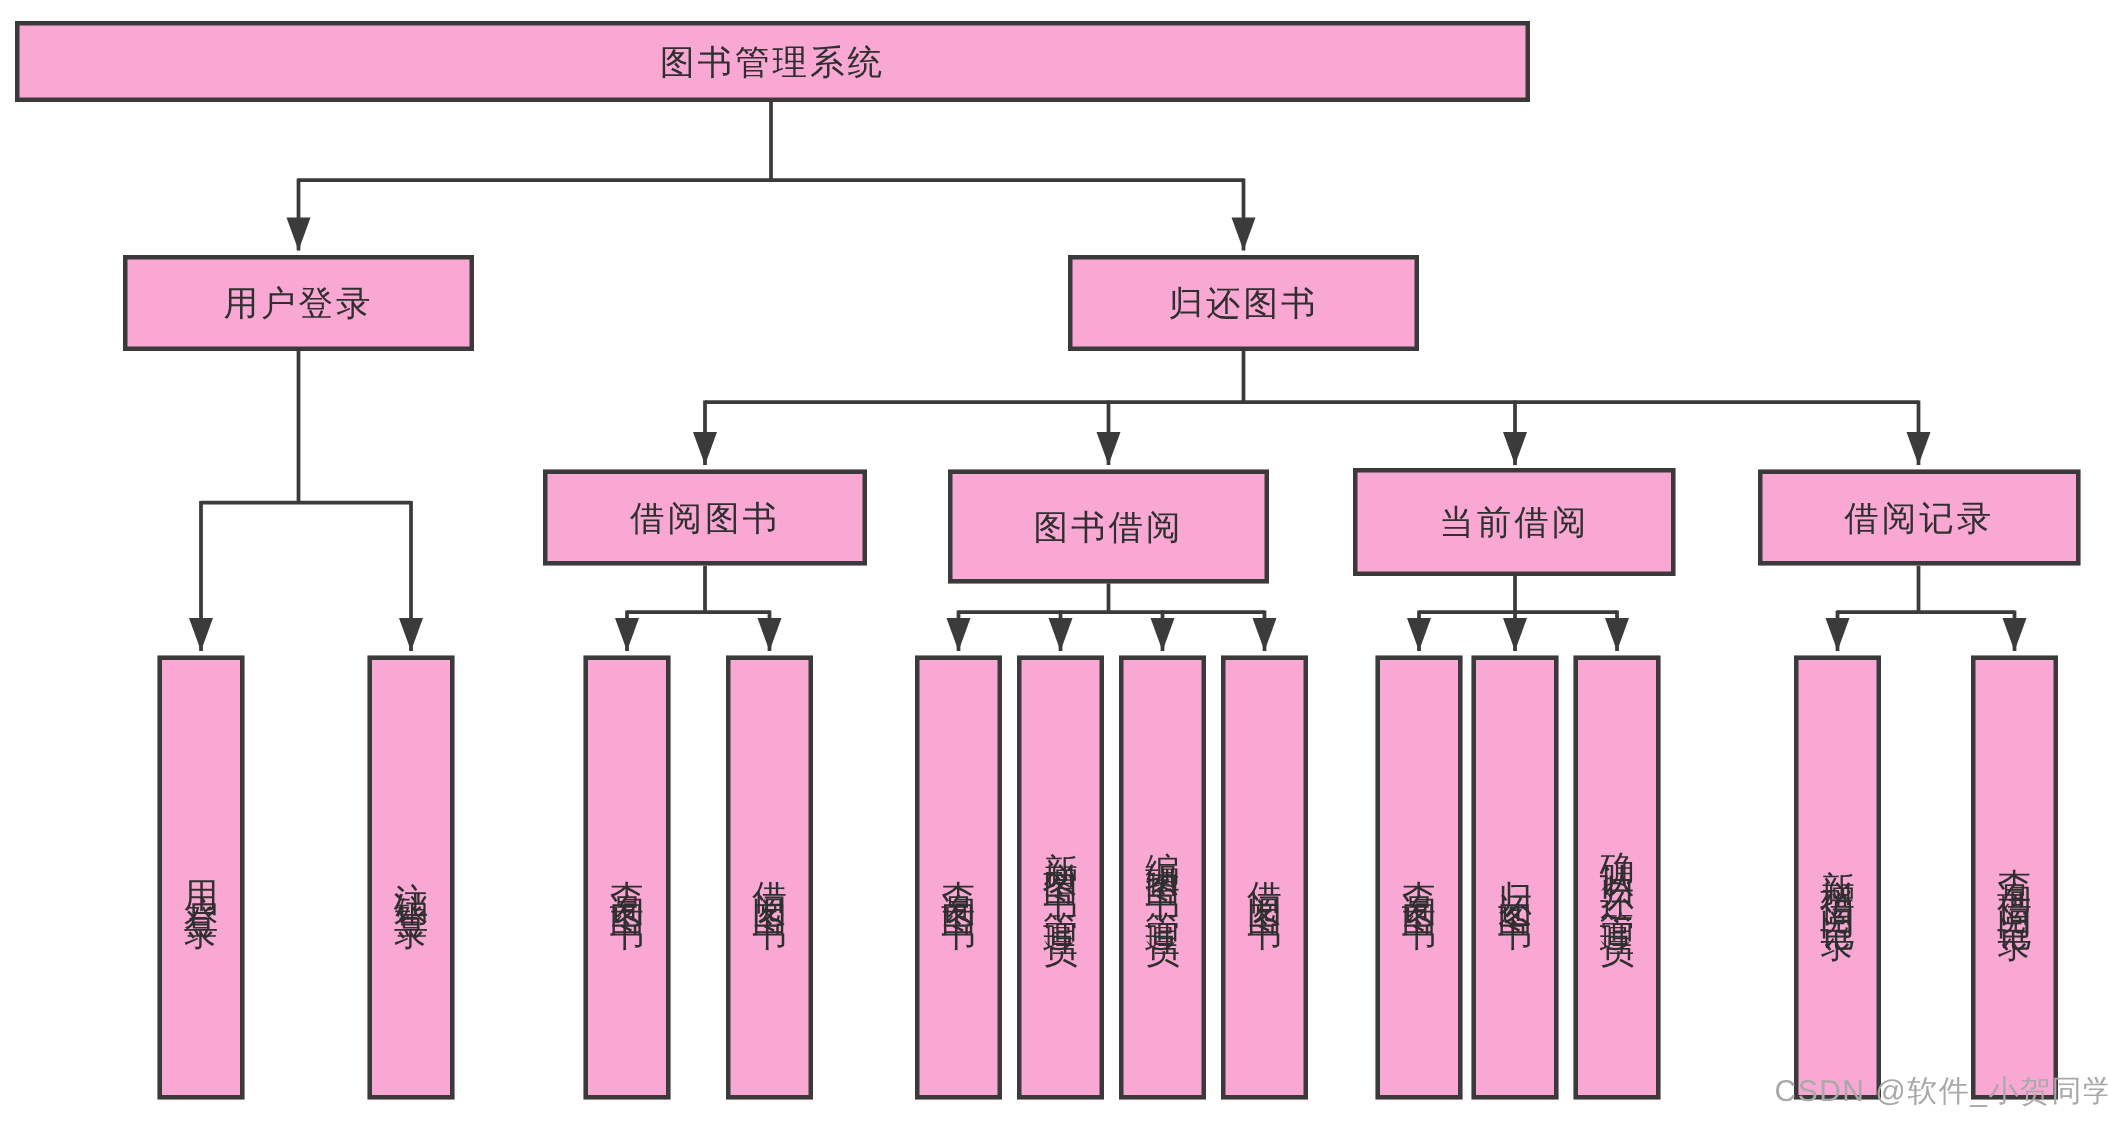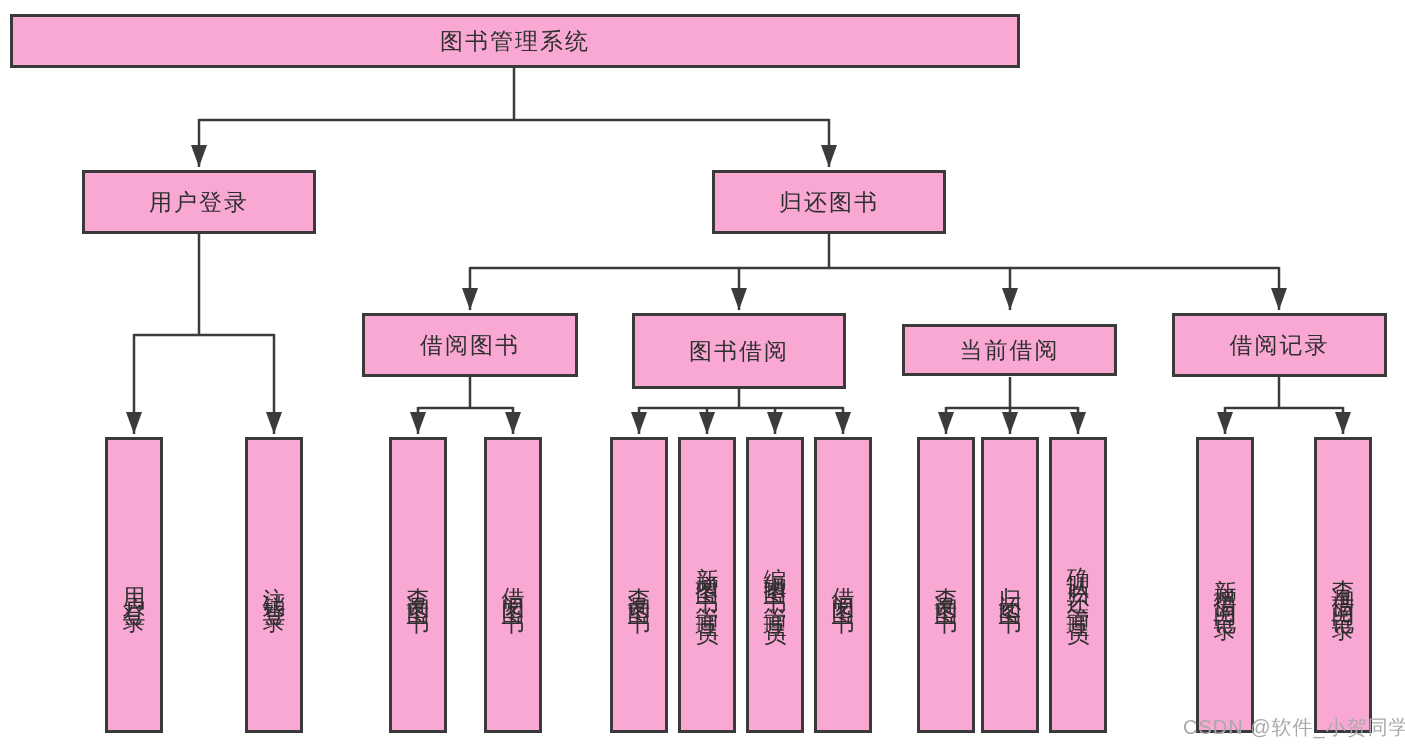--- a/index.html
+++ b/index.html
@@ -128,21 +128,21 @@
     </g>
   </svg>
 
   <div class="node" style="left:10px; top:14px; width:1010px; height:54px;">图书管理系统</div>
 
   <div class="node" style="left:82px; top:170px; width:234px; height:64px;">用户登录</div>
   <div class="node" style="left:712px; top:170px; width:234px; height:64px;">归还图书</div>
 
   <div class="node" style="left:362px; top:313px; width:216px; height:64px;">借阅图书</div>
   <div class="node" style="left:632px; top:313px; width:214px; height:76px;">图书借阅</div>
-  <div class="node" style="left:902px; top:324px; width:215px; height:52px;">当前借阅</div>
+  <div class="node" style="left:902px; top:312px; width:215px; height:72px;">当前借阅</div>
   <div class="node" style="left:1172px; top:313px; width:215px; height:64px;">借阅记录</div>
 
   <div class="node leaf" style="left:105px; top:437px; width:58px; height:296px;">用户登录</div>
   <div class="node leaf" style="left:245px; top:437px; width:58px; height:296px;">注销登录</div>
 
   <div class="node leaf" style="left:389px; top:437px; width:58px; height:296px;">查询图书</div>
   <div class="node leaf" style="left:484px; top:437px; width:58px; height:296px;">借阅图书</div>
 
   <div class="node leaf" style="left:610px; top:437px; width:58px; height:296px;">查询图书</div>
   <div class="node leaf" style="left:678px; top:437px; width:58px; height:296px;">新增图书（管理员）</div>

